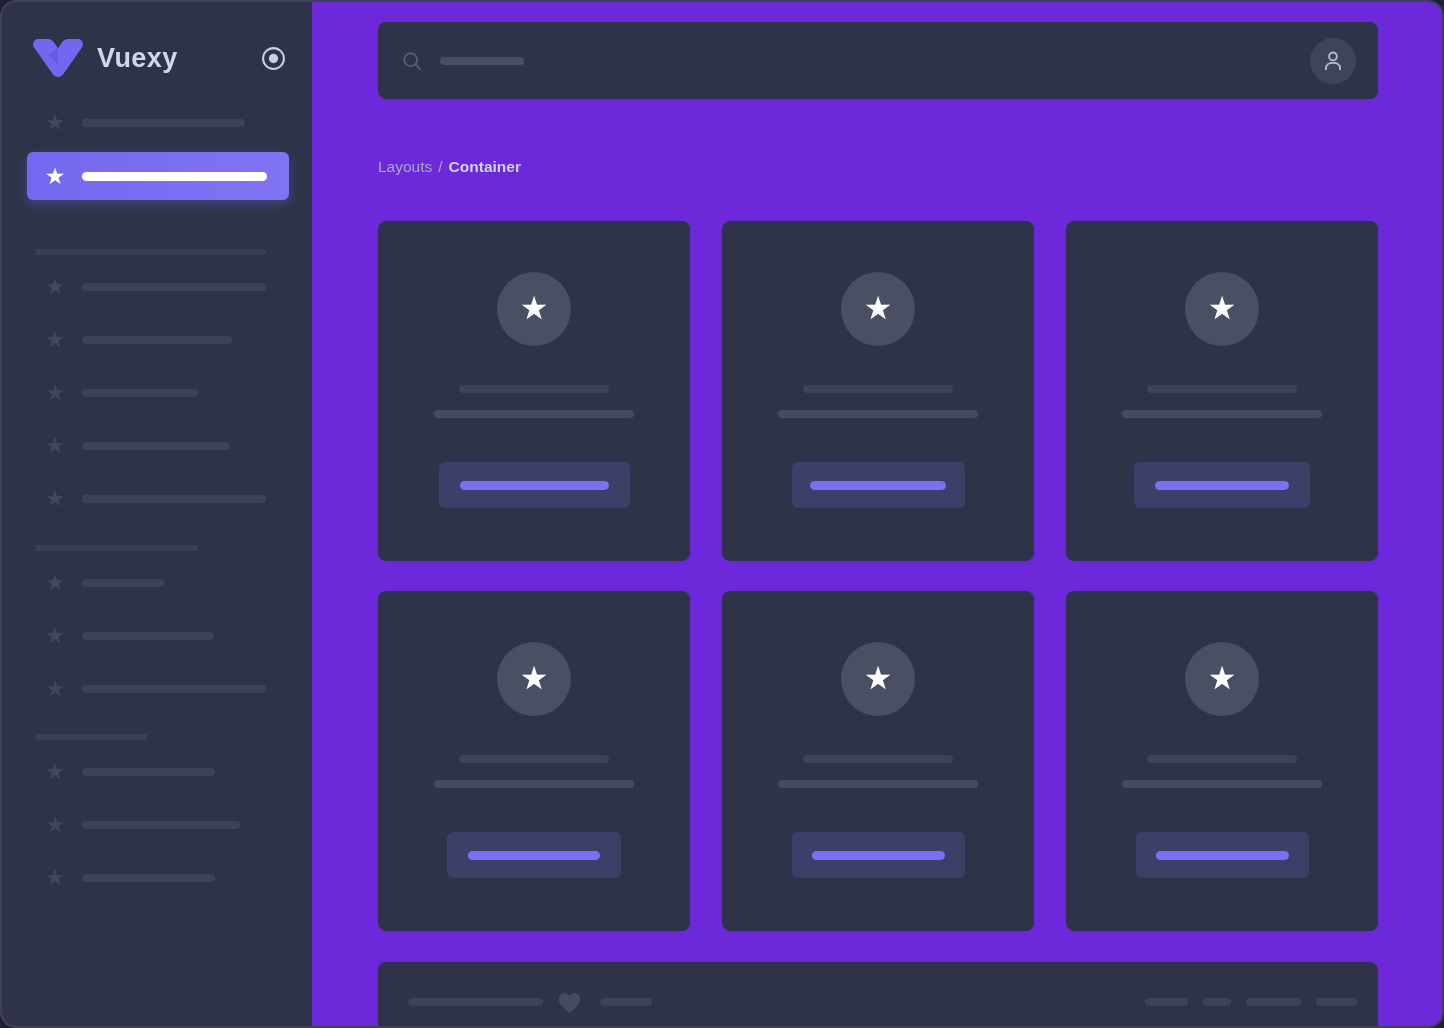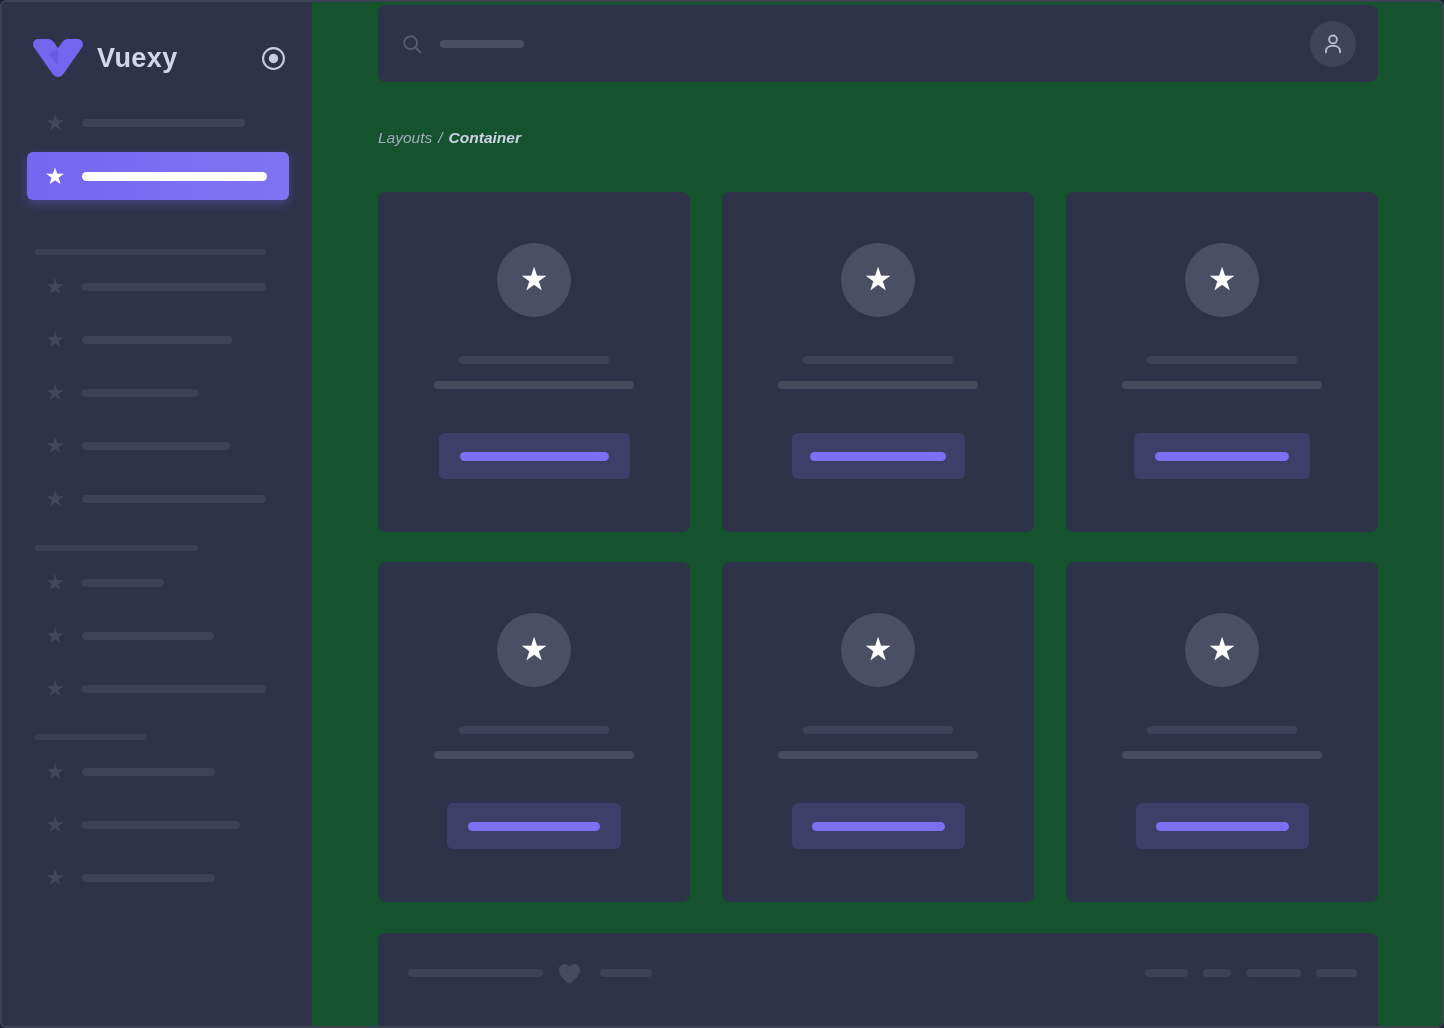--- a/index.html
+++ b/index.html
@@ -1,20 +1,20 @@
 <!DOCTYPE html>
 <html><head>
 <meta charset="utf-8">
 <style>
   html,body{margin:0;padding:0;background:#1d2130;}
   *{box-sizing:border-box;}
   .screen{
     position:relative;width:1444px;height:1028px;overflow:hidden;
-    background:#14532d;border:2px solid #3e4254;border-radius:6px;
-    font-family:"Liberation Sans",sans-serif;display:flex;align-items:center;
+    background:#6d28d9;border:2px solid #3e4254;border-radius:16px;
+    font-family:"Liberation Sans",sans-serif;display:flex;
   }
   
   .sidebar{flex:0 0 310px;width:310px;height:100%;background:#2f3349;}
   .sidebar-header{display:flex;align-items:center;margin:34px 26px 0 30px;height:44px;}
   .logo-mark{width:52px;height:40px;display:block;}
   .logo-text{font-size:27px;font-weight:700;color:#d3d7e8;margin-left:13px;letter-spacing:.4px;}
   .pin-toggle{margin-left:auto;width:25px;height:25px;display:flex;align-items:center;justify-content:center;cursor:pointer;}
   .skel{height:8px;border-radius:4px;background:#3e4257;}
   .nav-row{display:flex;align-items:center;height:26px;margin:0 0 27px 40px;cursor:pointer;}
   .nav-star{width:26px;font-size:22px;line-height:26px;text-align:center;color:#434859;}
@@ -38,21 +38,21 @@
   .topbar{
     width:1000px;height:77px;background:#2f3349;border-radius:8px;
     display:flex;align-items:center;padding:0 22px 0 23px;
   }
   .search-group{display:flex;align-items:center;cursor:text;}
   .search-skel{margin-left:17px;height:8px;border-radius:4px;background:#4a4e63;}
   .avatar{
     margin-left:auto;width:46px;height:46px;border-radius:50%;background:#3f4459;
     display:flex;align-items:center;justify-content:center;cursor:pointer;
   }
-  .breadcrumb{margin-top:47px;font-size:15.5px;line-height:17px;color:#a3a9c2;font-style:italic;}
+  .breadcrumb{margin-top:59px;font-size:15.5px;line-height:17px;color:#a3a9c2;}
   .breadcrumb .sep{margin:0 6px;}
   .breadcrumb .current{color:#ced2e6;font-weight:700;}
   .grid{margin-top:46px;width:1000px;display:grid;grid-template-columns:312px 312px 312px;gap:30px 32px;}
   .card{
     height:340px;background:#2f3349;border-radius:8px;
     display:flex;flex-direction:column;align-items:center;
   }
   .card-avatar{
     margin-top:51px;width:74px;height:74px;border-radius:50%;background:#4b4f63;
     display:flex;align-items:center;justify-content:center;

